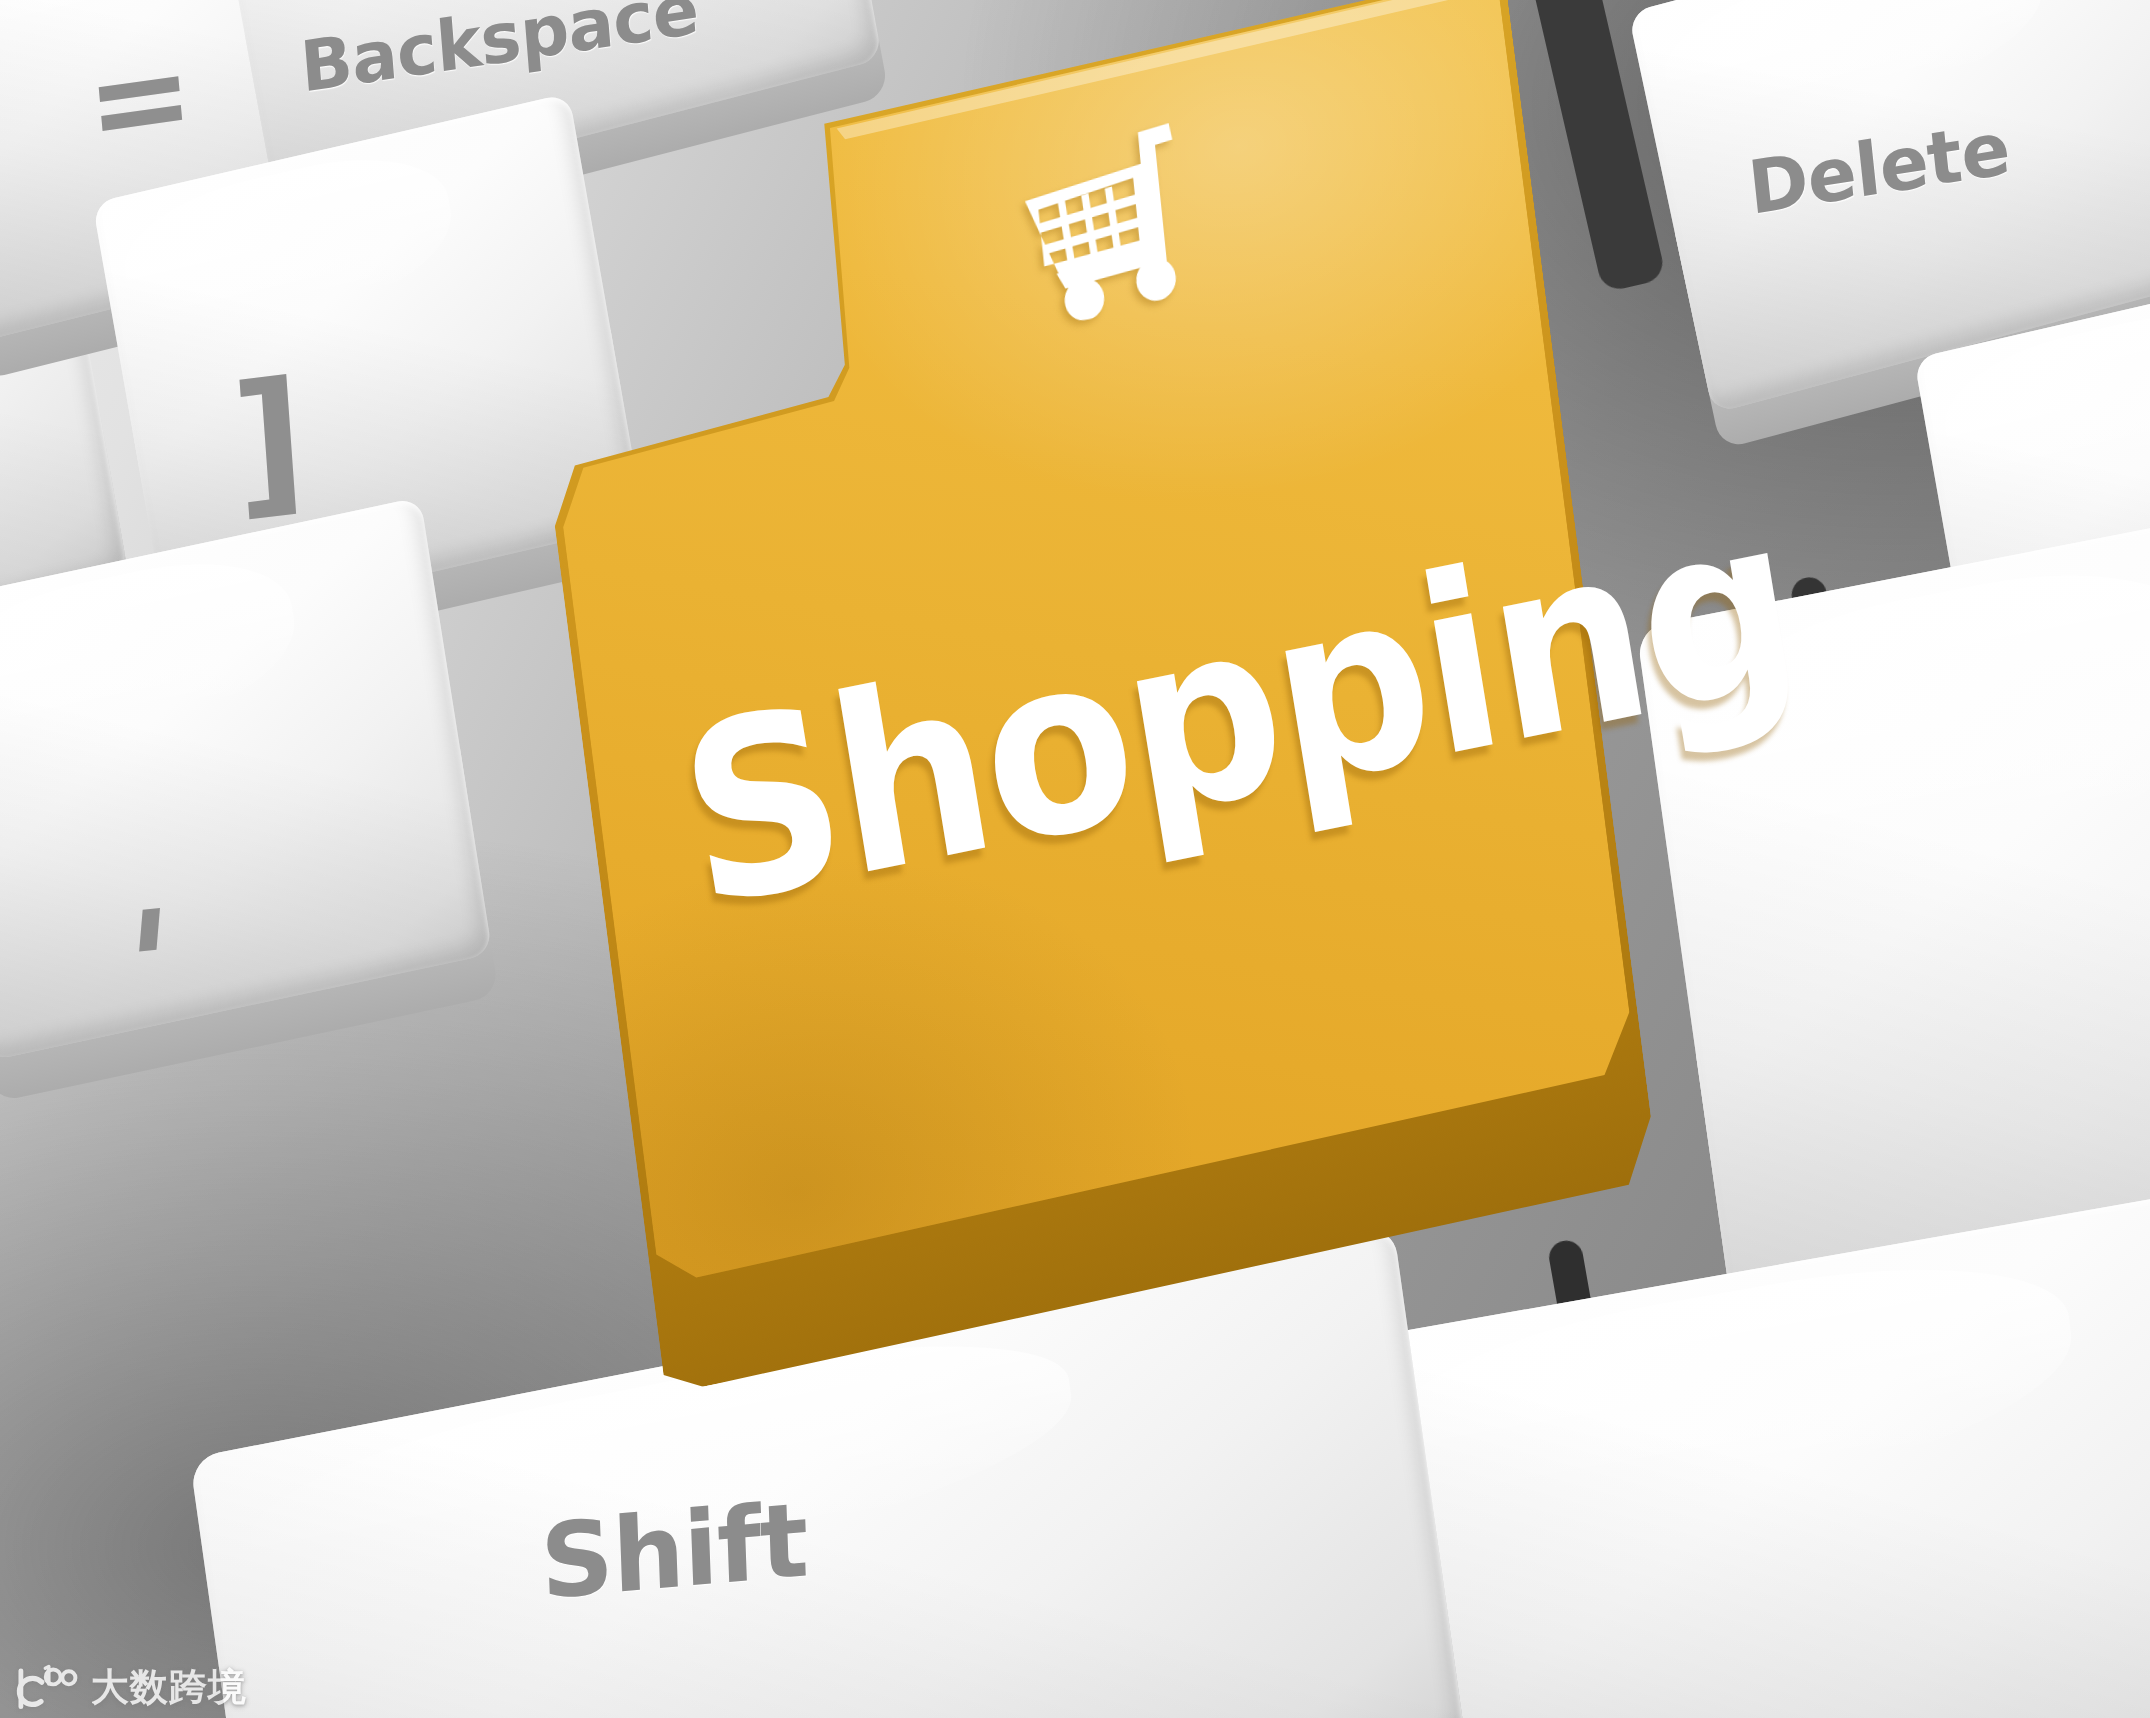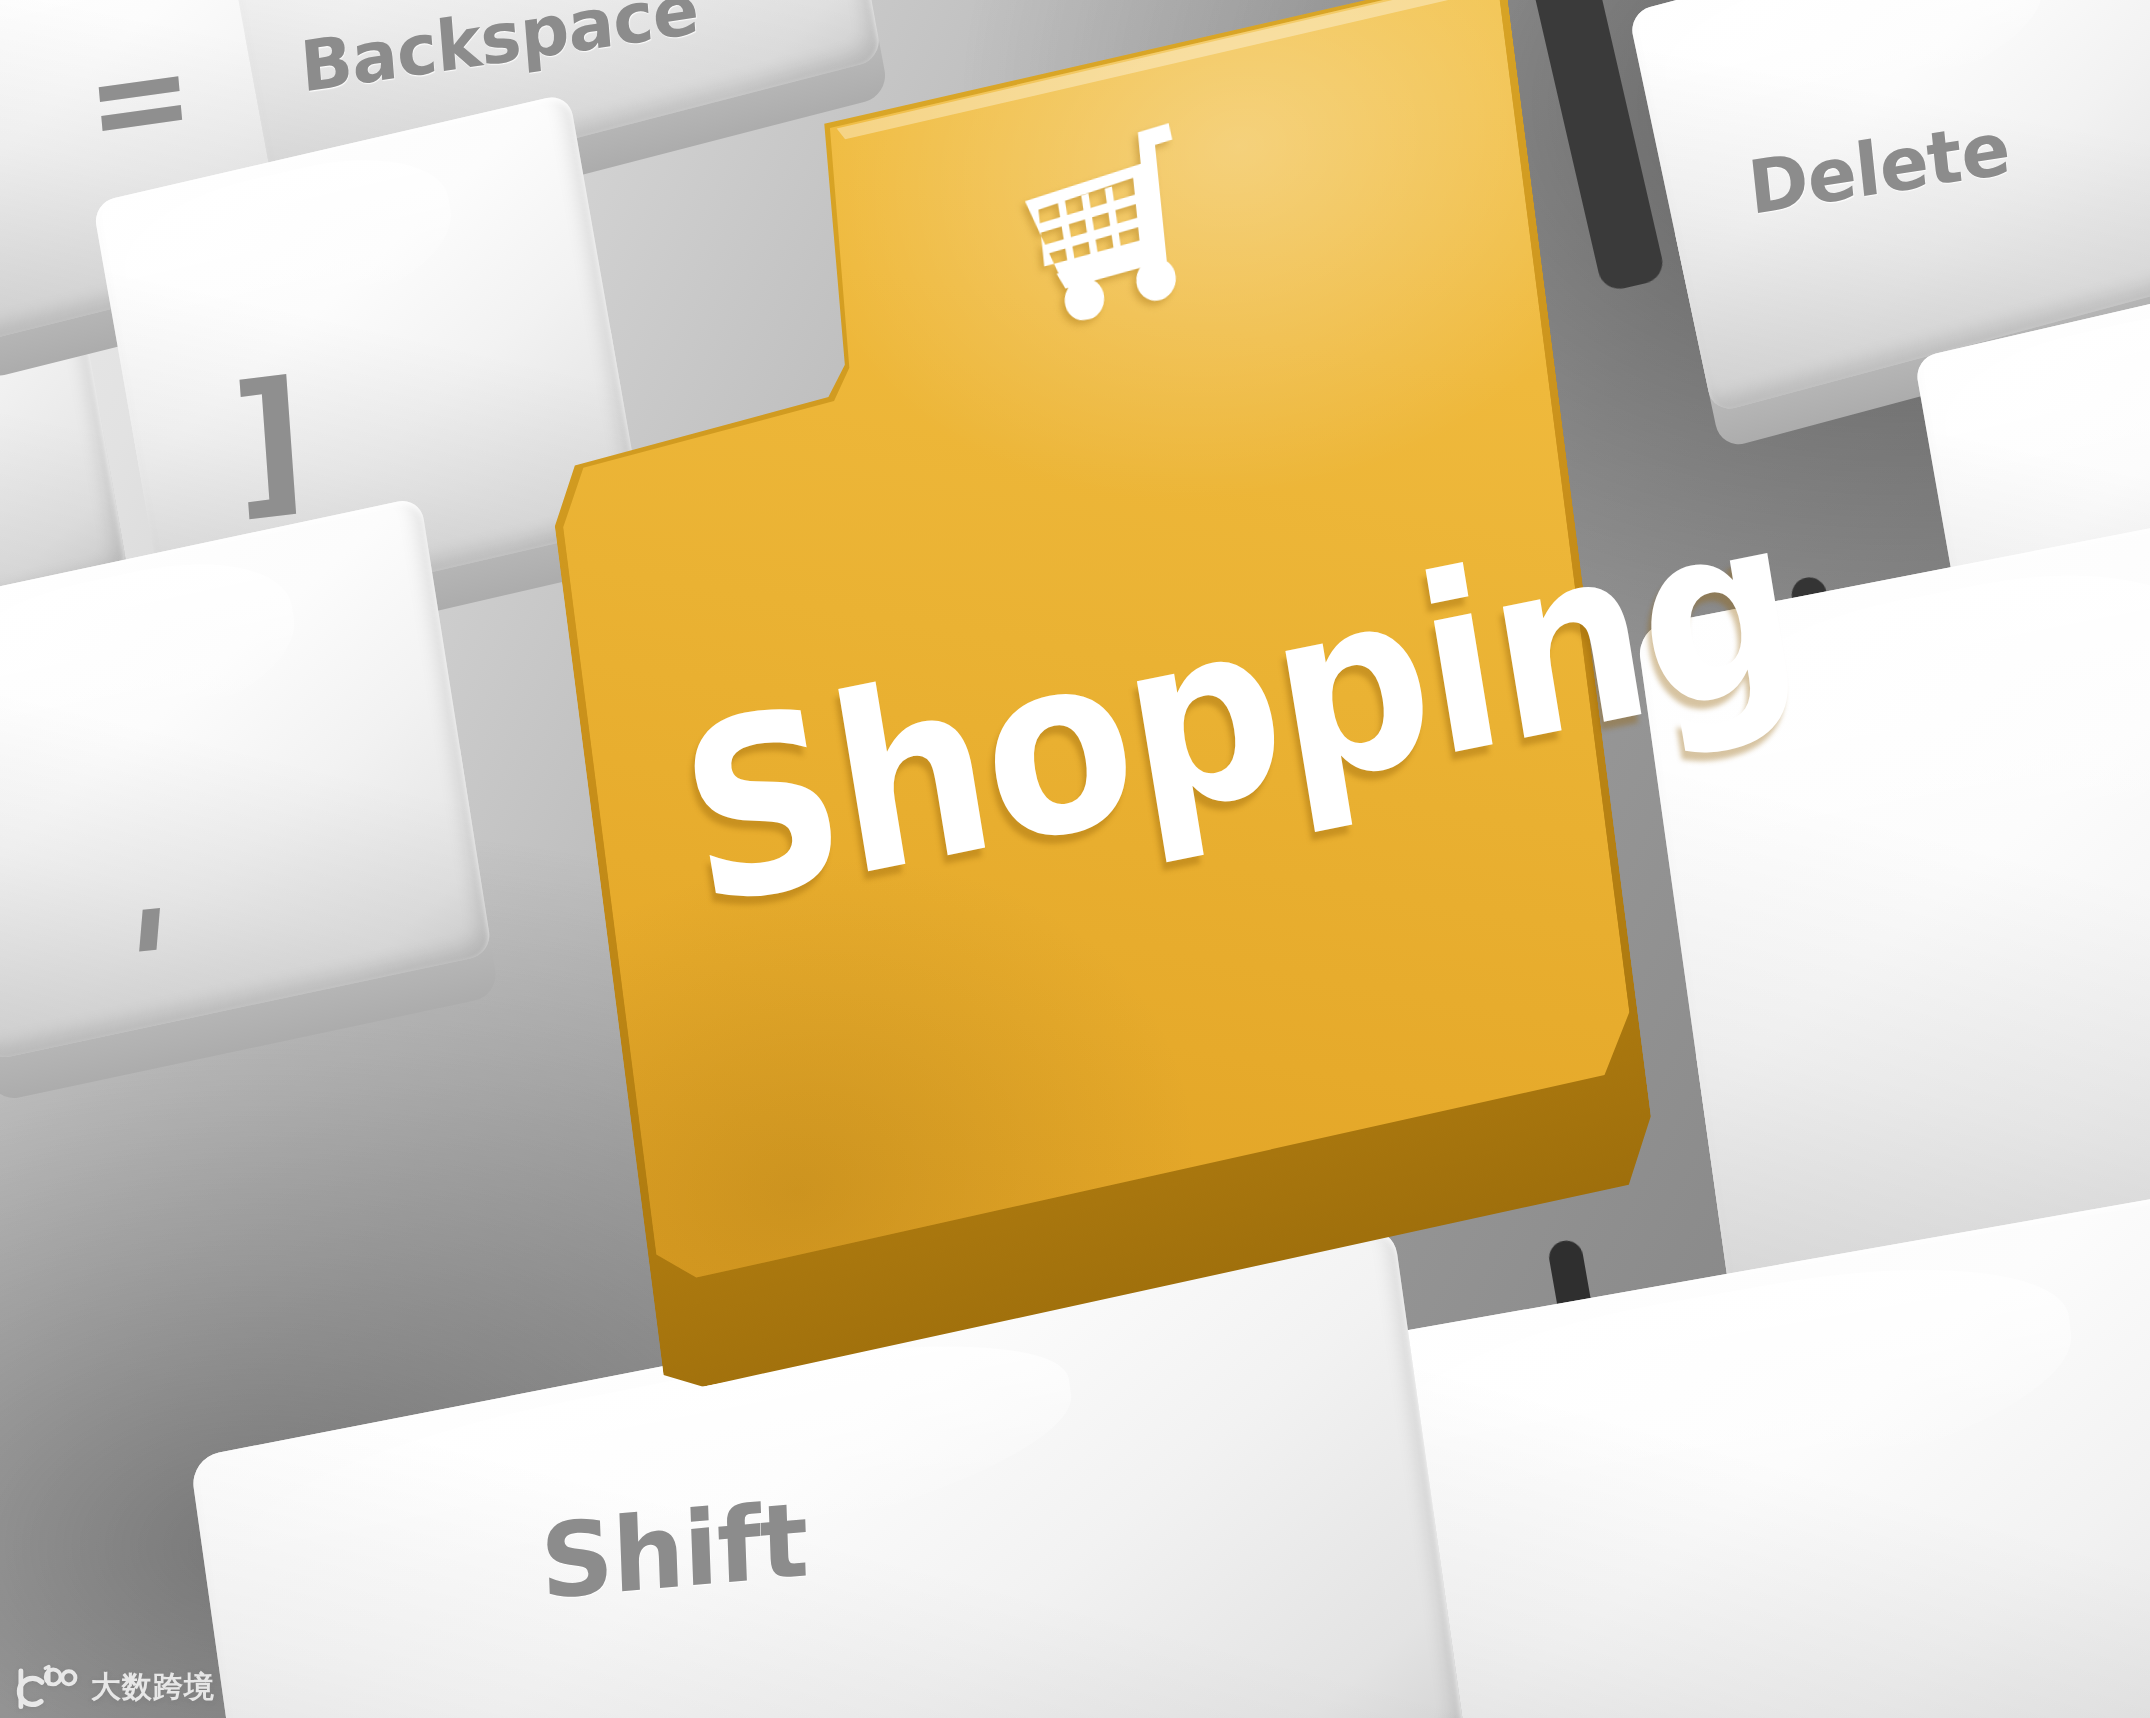--- a/index.html
+++ b/index.html
@@ -198,21 +198,21 @@
     display:flex;align-items:center;gap:9.7px;
     opacity:.80;
     filter:drop-shadow(0 1.1px 2.7px rgba(120,120,120,.55));
     user-select:none;
   }
   #wm-logo{width:67px;height:48px;display:block;}
   #wm-text{
     color:#ffffff;
     font-family:"DejaVu Sans", sans-serif;
     font-weight:bold;
-    font-size:30px;
+    font-size:38px;
     letter-spacing:1.1px;
     line-height:1;
     text-shadow:0 1.1px 3.2px rgba(130,130,130,.6);
   }
 </style>
 </head>
 <body>
 
 <div id="stage">
 

